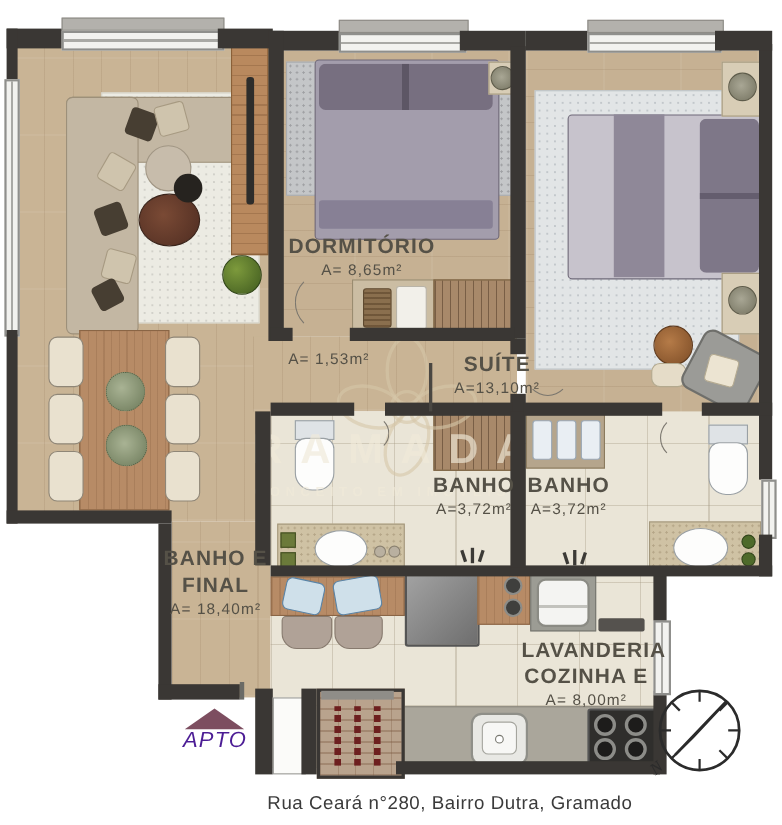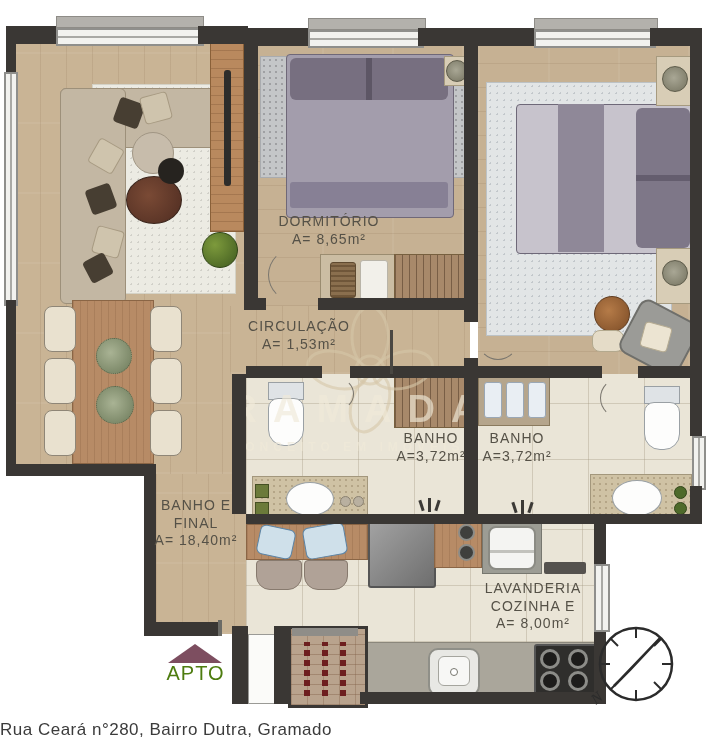--- a/index.html
+++ b/index.html
@@ -30,21 +30,21 @@
   .pillowD{background:#473e32;border-radius:4px;}
   .pillowL{background:#cfc4ad;border:1px solid #a79a82;border-radius:4px;}
   .circle{border-radius:50%;}
   .cream{background:#e9e1cf;border:1px solid #8f8677;border-radius:8px;}
   .woodF{background:#b78b66;background-image:repeating-linear-gradient(90deg,rgba(90,55,30,.15) 0 1px,transparent 1px 7px);
          border:1px solid #8a6545;}
   .counter{background:#cfc2a4;border:1px solid #a3977c;
        background-image:radial-gradient(rgba(120,100,70,.3) 1px,transparent 1px);background-size:6px 6px;}
   .white{background:#fdfdfc;border:1px solid #9aa0a4;}
   .label{color:#555147;text-align:center;letter-spacing:1px;line-height:1.25;}
-  .rname{font-size:14px;font-weight:400;}
+  .rname{font-size:19px;font-weight:700;}
   .rarea{font-size:14px;font-weight:500;}
   .arc{border:1.5px solid #7a766e;border-radius:50%;background:transparent;}
   .wm{color:rgba(240,233,216,.65);font-weight:600;}
   .towel{background:#e9eef3;border:1px solid #9aa7b5;border-radius:3px;}
 </style>
 </head>
 <body>
 
 <div class="stage">
 
@@ -225,22 +225,25 @@
   <div class="abs arc" style="left:322px;top:378px;width:30px;height:30px;border-color:transparent #7a766e transparent transparent;"></div>
   <div class="abs arc" style="left:600px;top:378px;width:38px;height:38px;border-color:transparent transparent transparent #7a766e;"></div>
   <div class="abs arc" style="left:478px;top:320px;width:38px;height:38px;border-color:transparent transparent #7a766e transparent;"></div>
   <div class="abs" style="left:390px;top:330px;width:3px;height:44px;background:#4a4742;"></div>
 
   <div class="abs label" style="left:256px;top:213px;width:146px;">
     <div class="rname">DORMITÓRIO</div>
     <div class="rarea">A= 8,65m²</div>
   </div>
   <div class="abs label" style="left:234px;top:318px;width:130px;">
-    <div class="rname">CIRCULAÇÃO</div>
     <div class="rarea">A= 1,53m²</div>
+  </div>
+  <div class="abs label" style="left:398px;top:320px;width:108px;">
+    <div class="rname">SUÍTE</div>
+    <div class="rarea">A=13,10m²</div>
   </div>
   <div class="abs label" style="left:384px;top:430px;width:94px;">
     <div class="rname">BANHO</div>
     <div class="rarea">A=3,72m²</div>
   </div>
   <div class="abs label" style="left:470px;top:430px;width:94px;">
     <div class="rname">BANHO</div>
     <div class="rarea">A=3,72m²</div>
   </div>
   <div class="abs label" style="left:146px;top:497px;width:100px;">
@@ -248,35 +251,35 @@
     <div class="rname">FINAL</div>
     <div class="rarea">A= 18,40m²</div>
   </div>
   <div class="abs label" style="left:474px;top:580px;width:118px;">
     <div class="rname">LAVANDERIA</div>
     <div class="rname">COZINHA E</div>
     <div class="rarea">A= 8,00m²</div>
   </div>
 
   <div class="abs" style="left:168px;top:644px;width:0;height:0;border-left:27px solid transparent;border-right:27px solid transparent;border-bottom:19px solid #7d4e60;"></div>
-  <div class="abs" style="left:133px;top:664px;width:125px;text-align:center;color:#4d7c0f;font-size:20px;line-height:19px;letter-spacing:1px;">
+  <div class="abs" style="left:133px;top:664px;width:125px;text-align:center;color:#4c1d95;font-size:20px;line-height:19px;letter-spacing:1px;font-style:italic;">
     <div>APTO</div>
   </div>
 
   <svg class="abs" style="left:586px;top:614px;" width="100" height="100" viewBox="0 0 100 100">
     <circle cx="50" cy="50" r="36" fill="none" stroke="#2b2b2b" stroke-width="2.5"></circle>
     <g stroke="#2b2b2b" stroke-width="2">
       <line x1="86" y1="50" x2="76" y2="50"></line>
       <line x1="50" y1="14" x2="50" y2="24"></line>
       <line x1="14" y1="50" x2="24" y2="50"></line>
       <line x1="50" y1="86" x2="50" y2="76"></line>
       <line x1="75" y1="25" x2="68" y2="32"></line>
       <line x1="25" y1="25" x2="32" y2="32"></line>
       <line x1="25" y1="75" x2="32" y2="68"></line>
       <line x1="75" y1="75" x2="68" y2="68"></line>
     </g>
     <polygon points="74,24 28,72 44,56" fill="none" stroke="#2b2b2b" stroke-width="2.5" stroke-linejoin="miter"></polygon>
     <text x="6" y="88" font-size="15" font-style="italic" fill="#2b2b2b" transform="rotate(-40 12 84)" font-family="Liberation Serif, serif">N</text>
   </svg>
 
-  <div class="abs" style="left:0;top:720px;width:575px;text-align:left;font-size:17px;color:#3b3b3b;letter-spacing:.5px;">Rua Ceará n°280, Bairro Dutra, Gramado</div>
+  <div class="abs" style="left:0;top:720px;width:575px;text-align:right;font-size:17px;color:#3b3b3b;letter-spacing:.5px;">Rua Ceará n°280, Bairro Dutra, Gramado</div>
 
 </div>
 
 </body></html>

